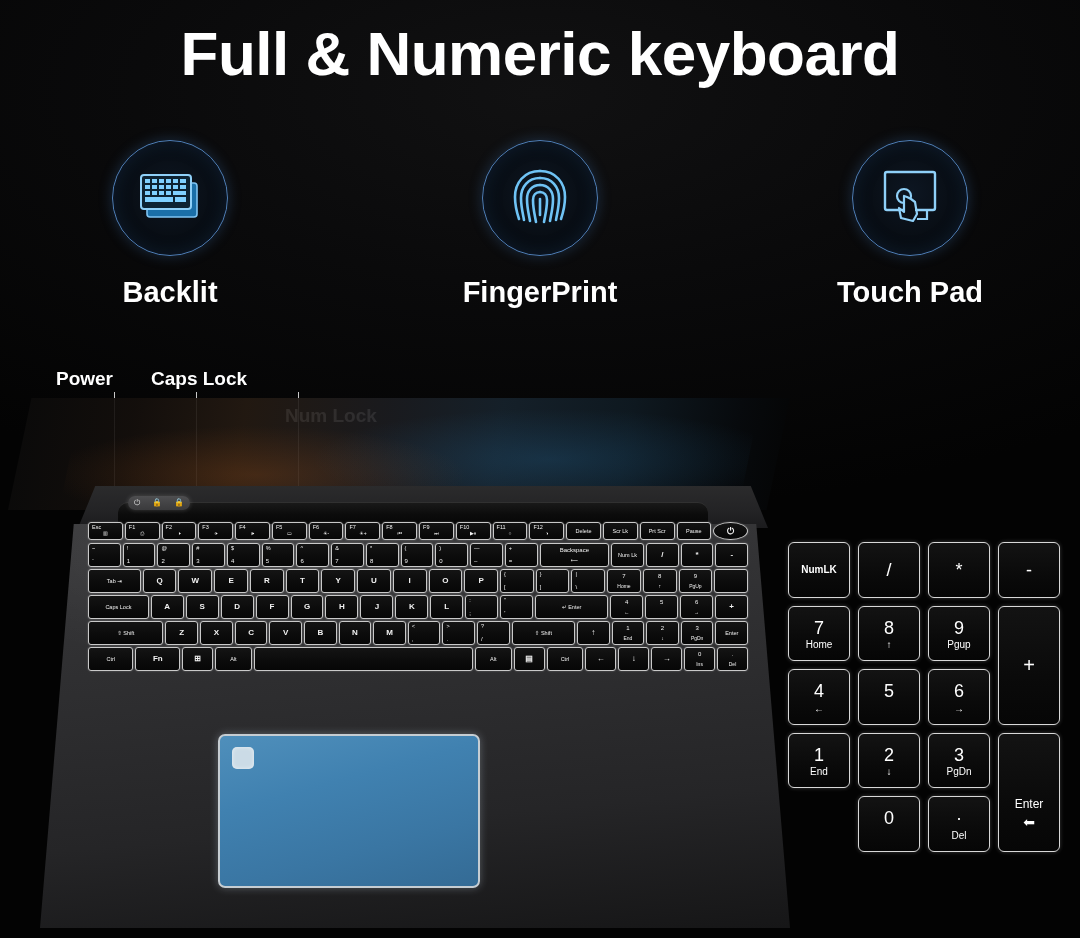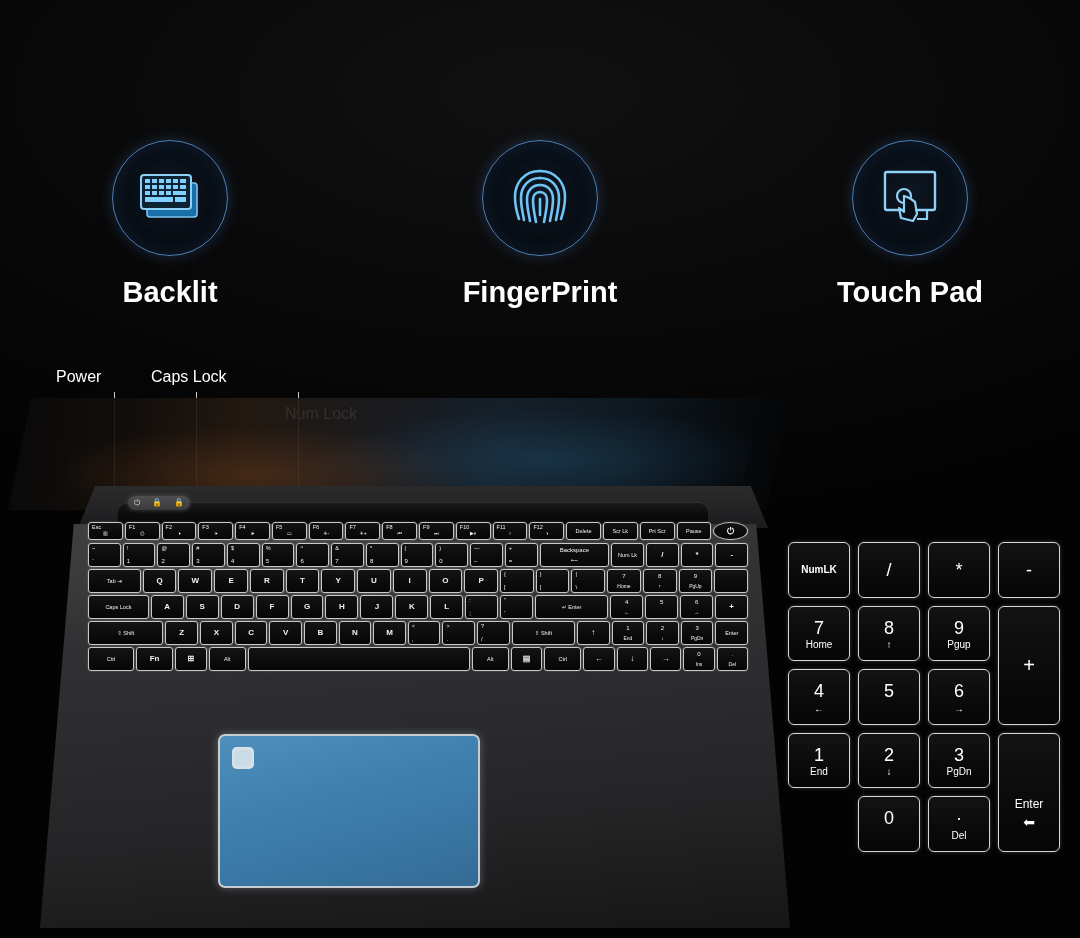--- a/index.html
+++ b/index.html
@@ -51,22 +51,22 @@
     font-size: 29px;
     font-weight: 700;
     white-space: nowrap;
   }
 
   
   .callouts { position: absolute; top: 368px; left: 0; width: 1080px; height: 150px; }
   .callout-text {
     position: absolute;
     color: #ffffff;
-    font-size: 16px;
-    font-weight: 400;
+    font-size: 19px;
+    font-weight: 700;
     white-space: nowrap;
   }
   .callout-line {
     position: absolute;
     width: 1px;
     background: #c9c9c9;
   }
   .callout-elbow {
     position: absolute;
     height: 1px;
@@ -219,20 +219,21 @@
   .nkey.enter .n-arrow {
     position: absolute; left: 0; width: 100%; text-align: center;
     bottom: 22px; font-size: 14px; line-height: 1;
   }
 </style>
 </head>
 <body>
 
 <div id="stage">
 
+  <div class="headline">Full &amp; Numeric keyboard</div>
 
   <div class="features">
 
     <div class="feature">
       <div class="circle">
         <span>
           <svg width="66" height="54" viewBox="0 0 66 54">
             <rect x="10" y="14" width="50" height="34" rx="3" fill="#1b6fa8" stroke="#7fc4f2" stroke-width="1.6"></rect>
             <rect x="4" y="6" width="50" height="34" rx="3" fill="#0d2333" stroke="#8fd0f8" stroke-width="2"></rect>
             <g fill="#7fd0ff">
@@ -642,21 +643,21 @@
             <span class="r-bl">PgDn</span>
           </div>
           <div class="key" style="flex: 1 1 0px;">
             <span class="ctr-sm">Enter</span>
           </div>
         </div>
       <div class="kb-row" id="row-bottom">
           <div class="key" style="flex: 1.5 1 0px;">
             <span class="ctr-sm">Ctrl</span>
           </div>
-          <div class="key" style="flex: 1.2 1 0px;">
+          <div class="key" style="flex: 1.2 1 0px; padding-left: 8px;">
             <span class="ctr">Fn</span>
           </div>
           <div class="key" style="flex: 1 1 0px;">
             <span class="ctr">⊞</span>
           </div>
           <div class="key" style="flex: 1.2 1 0px;">
             <span class="ctr-sm">Alt</span>
           </div>
           <div class="key" style="flex: 7.5 1 0px;">
             <span class="ctr"></span>

